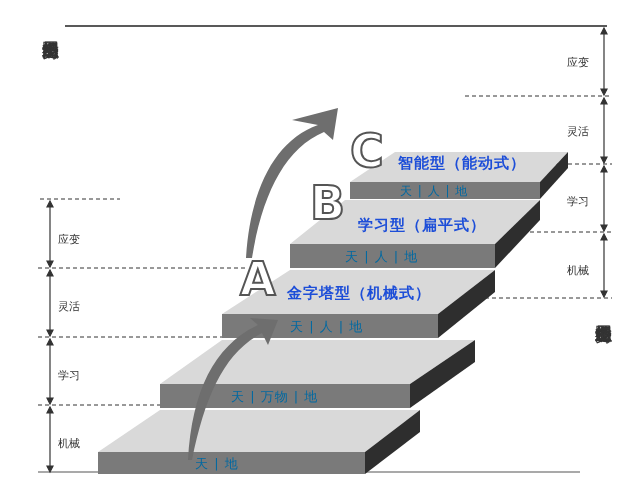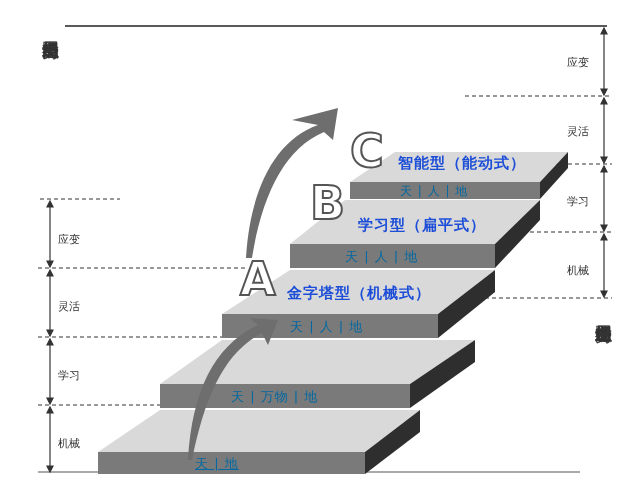--- a/index.html
+++ b/index.html
@@ -113,21 +113,21 @@
 <div class="scale-label" style="left:58px; top:232px;">应变</div>
 <div class="scale-label" style="left:58px; top:299px;">灵活</div>
 <div class="scale-label" style="left:58px; top:368px;">学习</div>
 <div class="scale-label" style="left:58px; top:436px;">机械</div>
 
 <div class="scale-label" style="left:567px; top:55px;">应变</div>
 <div class="scale-label" style="left:567px; top:124px;">灵活</div>
 <div class="scale-label" style="left:567px; top:194px;">学习</div>
 <div class="scale-label" style="left:567px; top:263px;">机械</div>
 
-<div class="step-text" style="left:195px; top:455px;text-decoration:underline;">天 | 地</div>
+<div class="step-text" style="left:195px; top:455px;">天 | 地</div>
 <div class="step-text" style="left:224px; top:388px;margin-left:7px;">天 | 万物 | 地</div>
 <div class="step-text" style="left:290px; top:318px;">天 | 人 | 地</div>
 <div class="step-text" style="left:345px; top:248px;">天 | 人 | 地</div>
 <div class="step-text" style="left:400px; top:183px; font-size:12px;">天 | 人 | 地</div>
 
 <div class="big-letter" style="left:240px; top:256px;">A</div>
 <div class="big-letter" style="left:310px; top:180px;">B</div>
 <div class="big-letter" style="left:350px; top:128px;">C</div>
 
 <div class="step-name" style="left:287px; top:284px;">金字塔型（机械式）</div>

